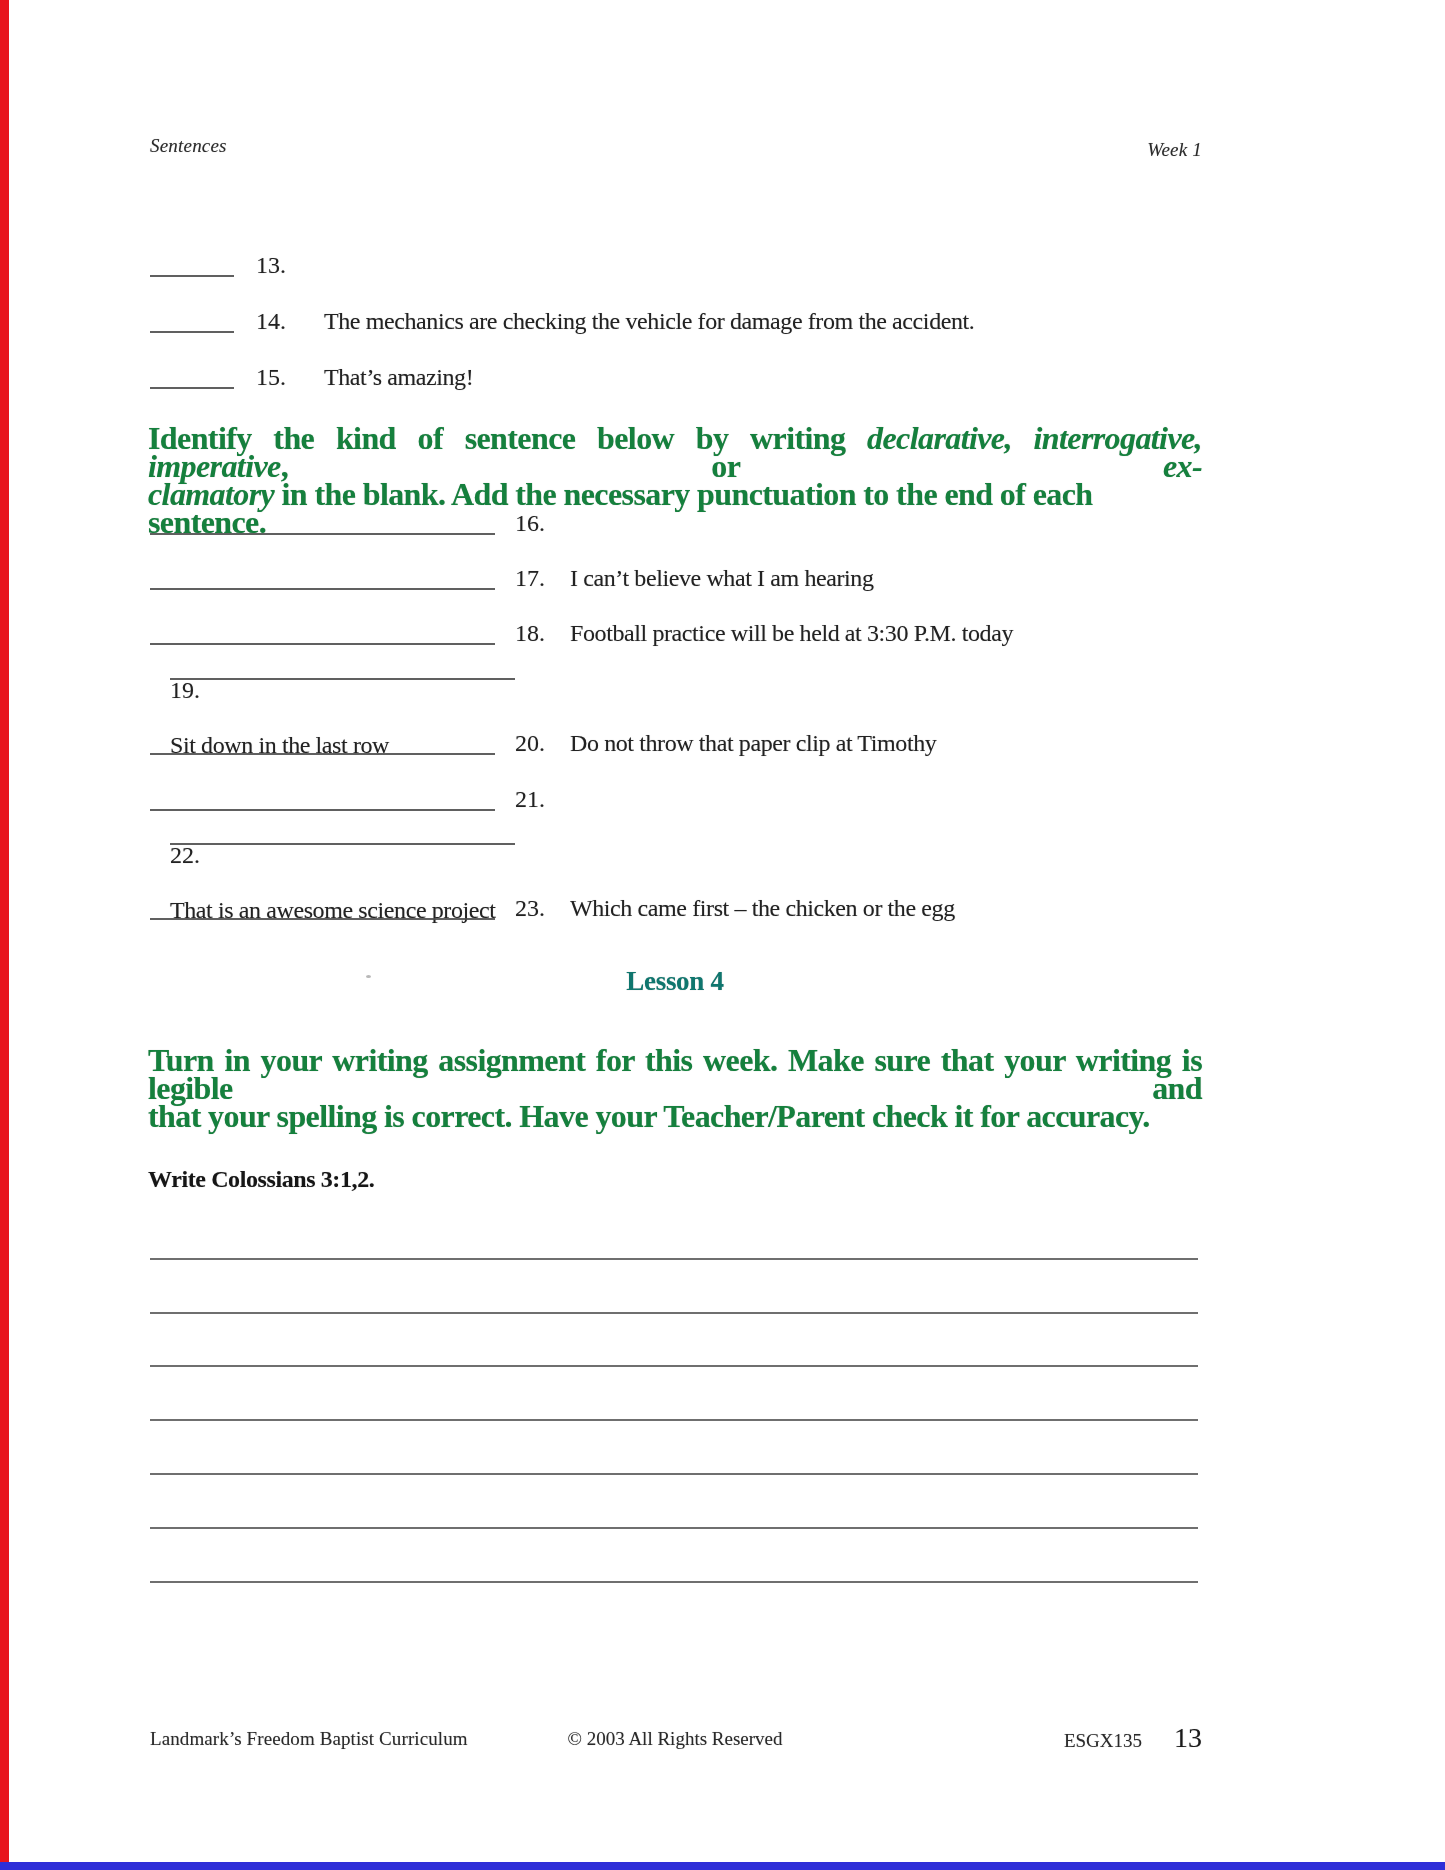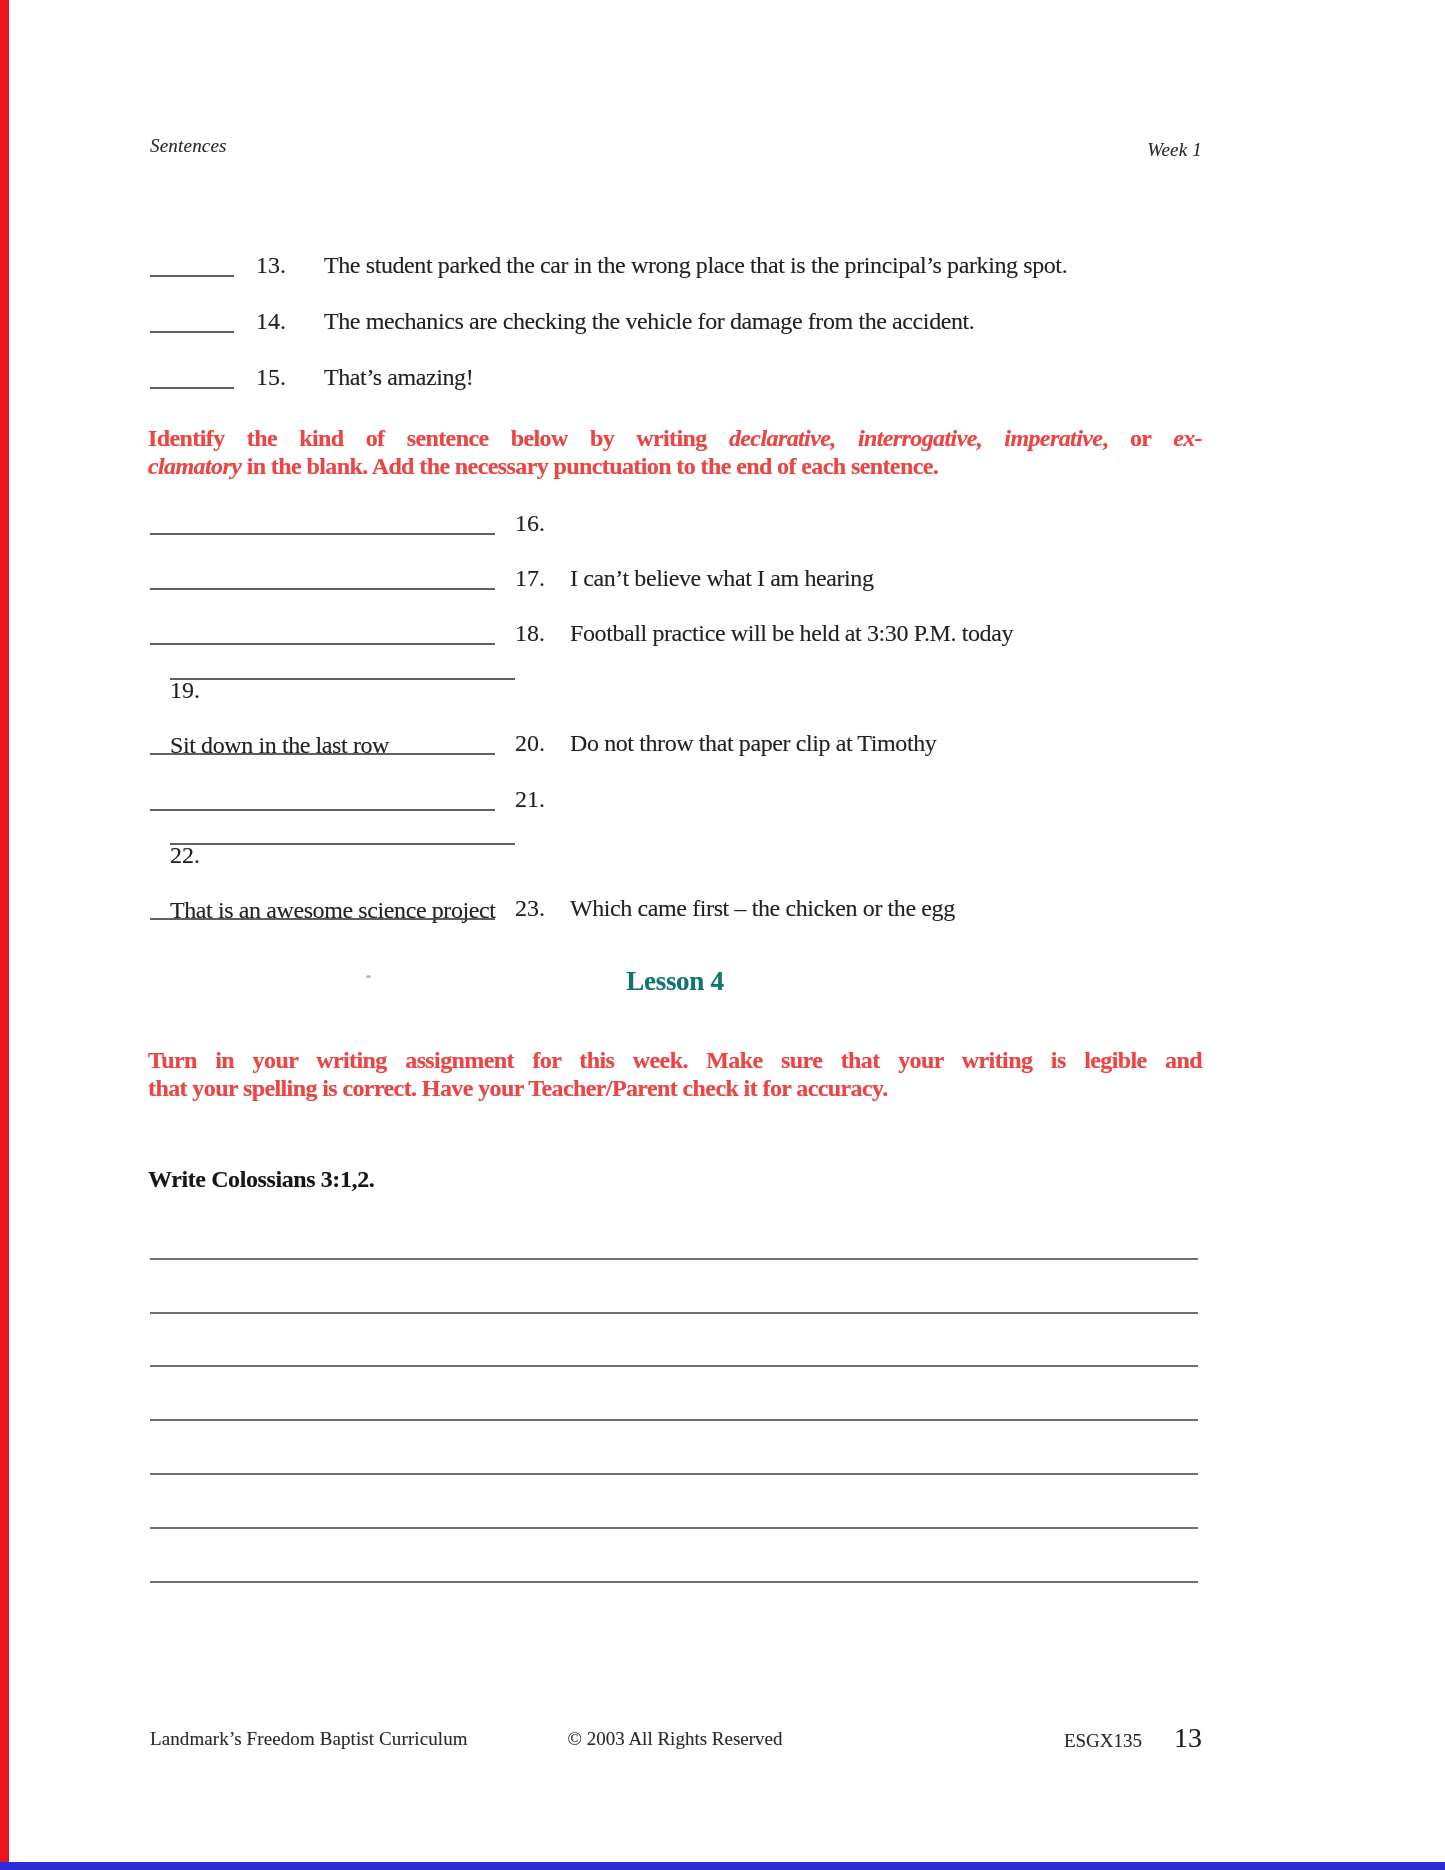--- a/index.html
+++ b/index.html
@@ -21,22 +21,22 @@
   .row{display:flex;align-items:baseline;font-size:24px;line-height:28px;
     letter-spacing:-0.4px;color:#222;}
   .blank{border-bottom:2px solid #4a4a4a;align-self:baseline;
     transform:translateY(4px);opacity:0.88;}
   .blank.short{width:84px;}
   .blank.long{width:345px;}
   .num{flex:0 0 68px;margin-left:22px;letter-spacing:0;}
   .num.n2{flex:0 0 55px;margin-left:20px;}
   .itx{white-space:nowrap;}
   
-  .boldpara{left:148px;width:1054px;font-weight:bold;font-size:24px;
-    line-height:28px;letter-spacing:-0.6px;color:#ef4444;}
+  .boldpara{left:148px;width:1054px;font-weight:bold;font-size:32px;
+    line-height:28px;letter-spacing:-0.6px;color:#15803d;}
   .jline{text-align:justify;text-align-last:justify;}
   .nline{text-align:left;}
   .lesson{left:148px;top:966px;width:1054px;text-align:center;
     font-weight:bold;font-size:27px;letter-spacing:-0.3px;color:#0f766e;}
   .colossians{left:148px;top:1166px;font-weight:bold;font-size:24px;
     letter-spacing:-0.4px;color:#161616;}
   
   .wline{left:150px;width:1048px;height:2px;background:#4f4f4f;opacity:0.82;}
   
   .footer{left:148px;top:1722px;width:1054px;height:34px;font-size:19px;
@@ -58,21 +58,20 @@
 <div class="abs edge-bottom" style="background: rgb(46, 46, 216);"></div>
 
 <div class="abs header txt">
   <span class="hl">Sentences</span>
   <span class="hr">Week 1</span>
 </div>
 
 <div class="abs row txt" style="left:150px;top:251px;">
   <span class="blank short"></span>
   <span class="num">13.</span>
-  <span class="itx">The student parked the car in the wrong place that is the principal’s parking spot.</span>
 </div>
 <div class="abs row txt" style="left:150px;top:307px;">
   <span class="blank short"></span>
   <span class="num">14.</span>
   <span class="itx">The mechanics are checking the vehicle for damage from the accident.</span>
 </div>
 <div class="abs row txt" style="left:150px;top:363px;">
   <span class="blank short"></span>
   <span class="num">15.</span>
   <span class="itx">That’s amazing!</span>

